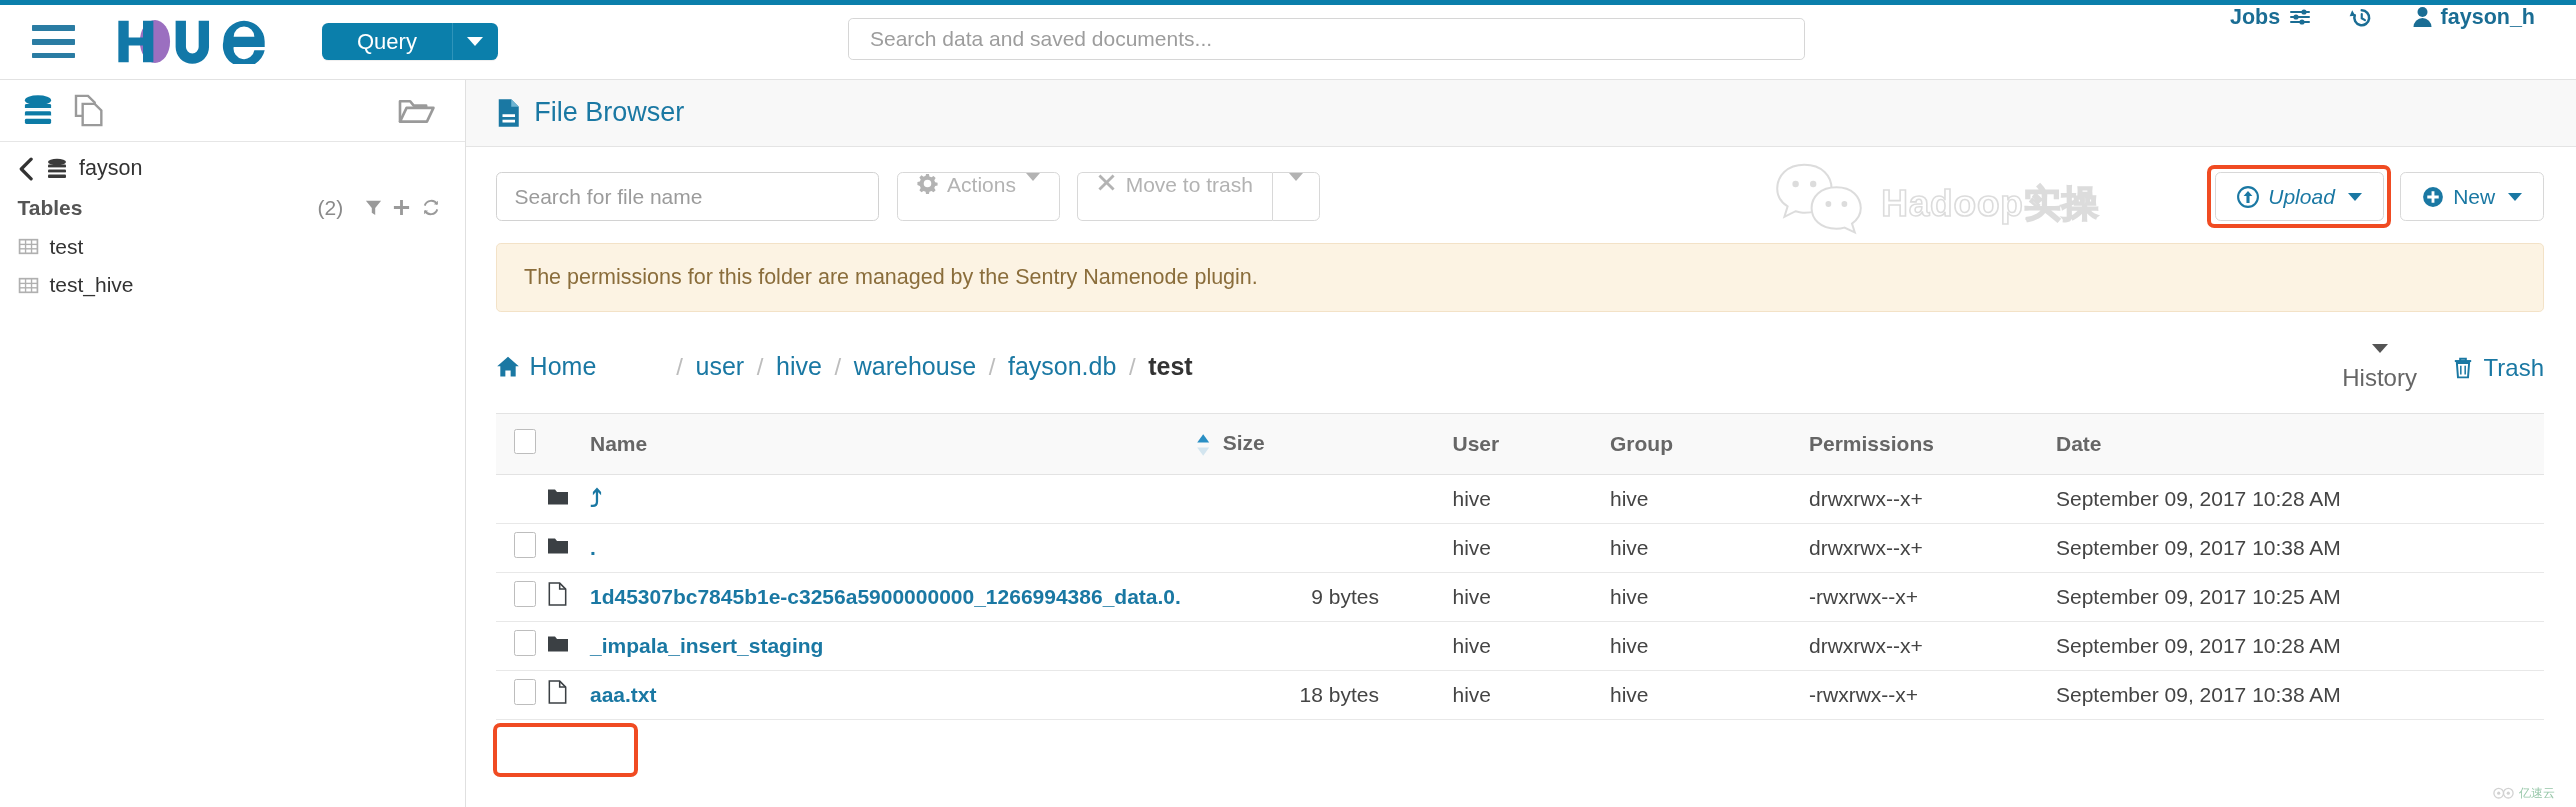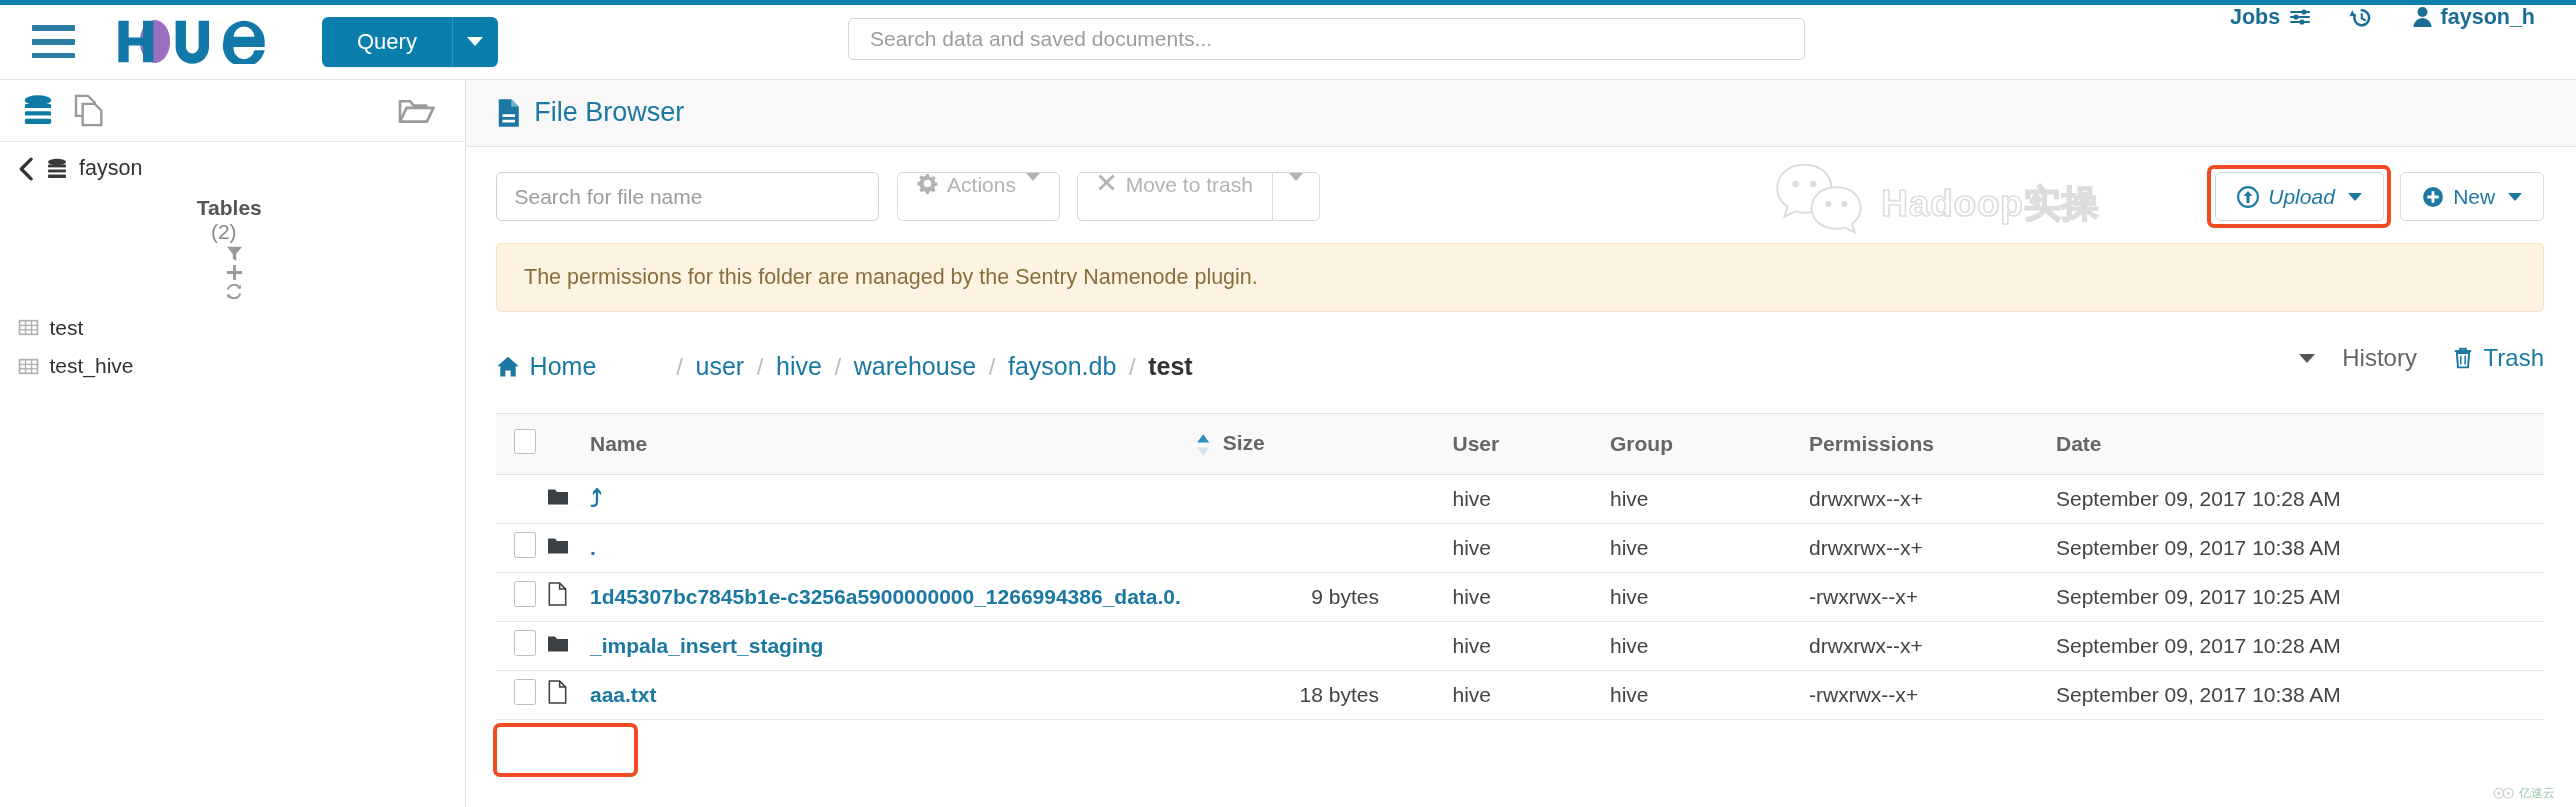--- a/index.html
+++ b/index.html
@@ -41,21 +41,21 @@
     margin-right: 43px;
     cursor: pointer;
   }
   #logo svg { display: block; }
 
   .btn-query-group {
     display: flex; align-items: stretch;
     background: #0B7FAB;
     border-radius: 6.4px;
     overflow: hidden;
-    height: 50px;
+    height: 37px;
     box-shadow: 0 0.8px 0.8px rgba(0,0,0,.07);
   }
   .btn-query-main {
     color: #fff; font-size: 22px;
     display: flex; align-items: center;
     padding: 0 35px 0 35px;
     cursor: pointer;
     border-right: 0.8px solid #2f94ba;
   }
   .btn-query-caret {
@@ -117,21 +117,21 @@
   #sidebar-icons .left { display: flex; align-items: center; gap: 17.5px; }
   #assist-db-row {
     display: flex; align-items: center; gap: 11px;
     padding: 14.4px 0 6.4px 17.5px;
     font-size: 21.5px; color: #333;
     cursor: pointer;
   }
   #tables-header {
     display: flex; align-items: center;
     padding: 8px 24px 8px 17.5px;
-    font-size: 21px; color: #555; font-weight: bold; flex-direction: column;
+    font-size: 21px; color: #555; font-weight: bold;
   }
   #tables-header .spacer { flex: 1; }
   #tables-header .count { color: #8a8a8a; font-weight: normal; margin-right: 11px; }
   #tables-header .ico { color: #9a9a9a; margin-left: 9.6px; cursor: pointer; }
   .table-item {
     display: flex; align-items: center; gap: 11px;
     padding: 7.2px 0 7.2px 17.5px;
     font-size: 21px; color: #333;
     cursor: pointer;
   }
@@ -243,21 +243,21 @@
     padding: 0 1.6px;
   }
   .crumb.active { color: #333; font-weight: bold; cursor: default; }
   .crumb-sep { color: #bdbdbd; font-size: 24px; padding: 0 11px; }
   #crumbs-right {
     position: absolute; right: 0; top: 3.2px;
     display: flex; align-items: center; gap: 35px;
   }
   #history-btn {
     font-size: 24px; color: #666;
-    display: flex; align-items: center; gap: 27px; cursor: pointer;
+    display: flex; align-items: center; gap: 11px; cursor: pointer; flex-direction: column;
   }
   .caret-dark {
     width: 0; height: 0;
     border-left: 8px solid transparent;
     border-right: 8px solid transparent;
     border-top: 9.6px solid #555;
   }
   #trash-btn {
     font-size: 24px; color: #1a78a3;
     display: flex; align-items: center; gap: 9.6px; cursor: pointer;

